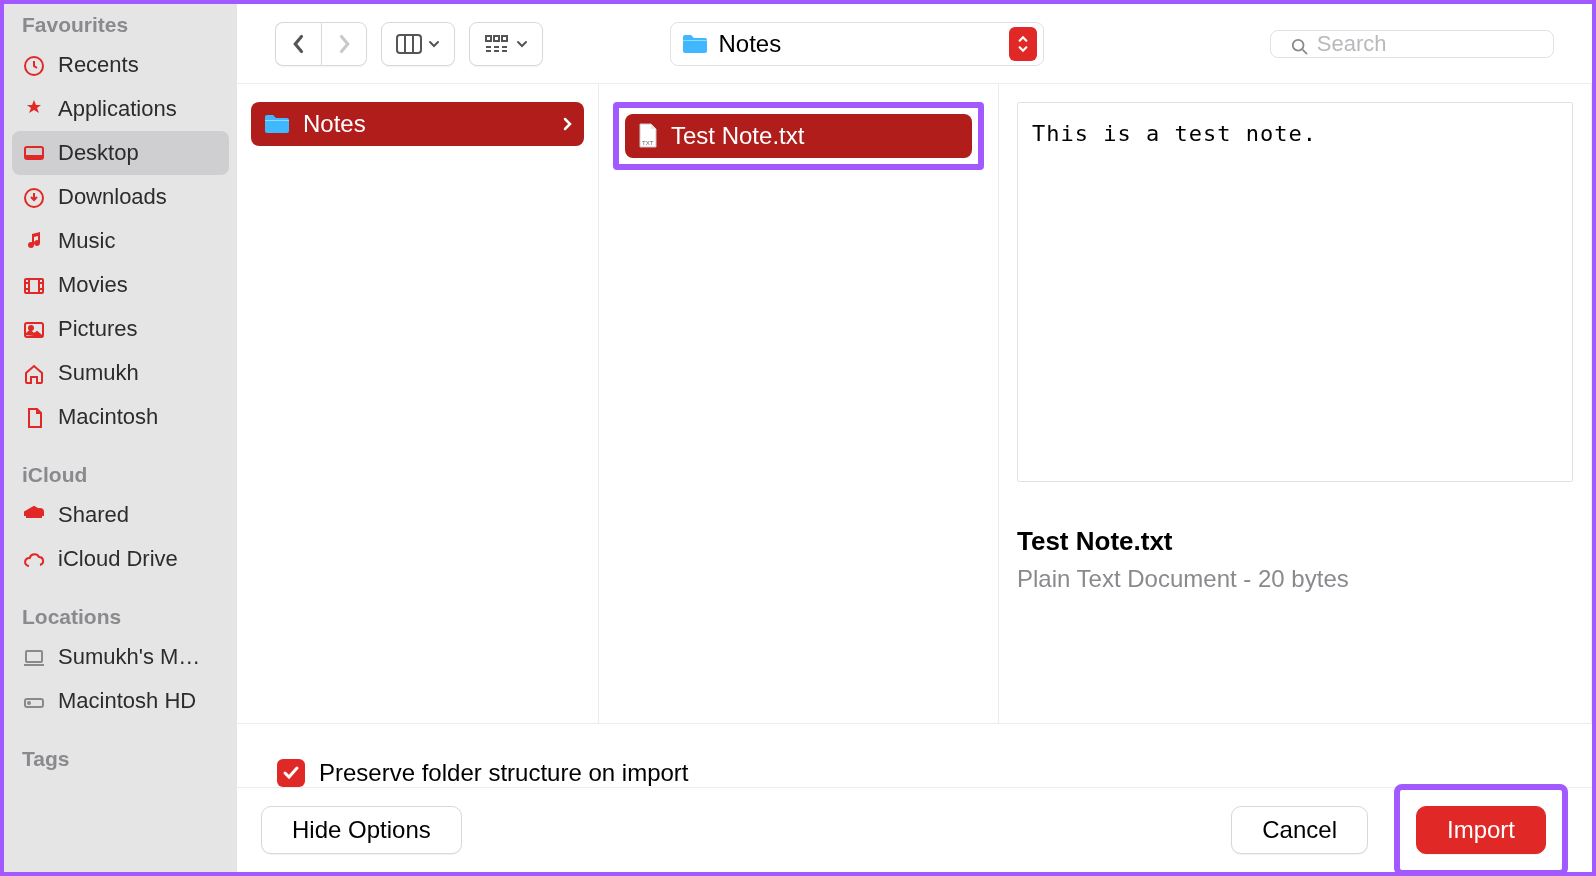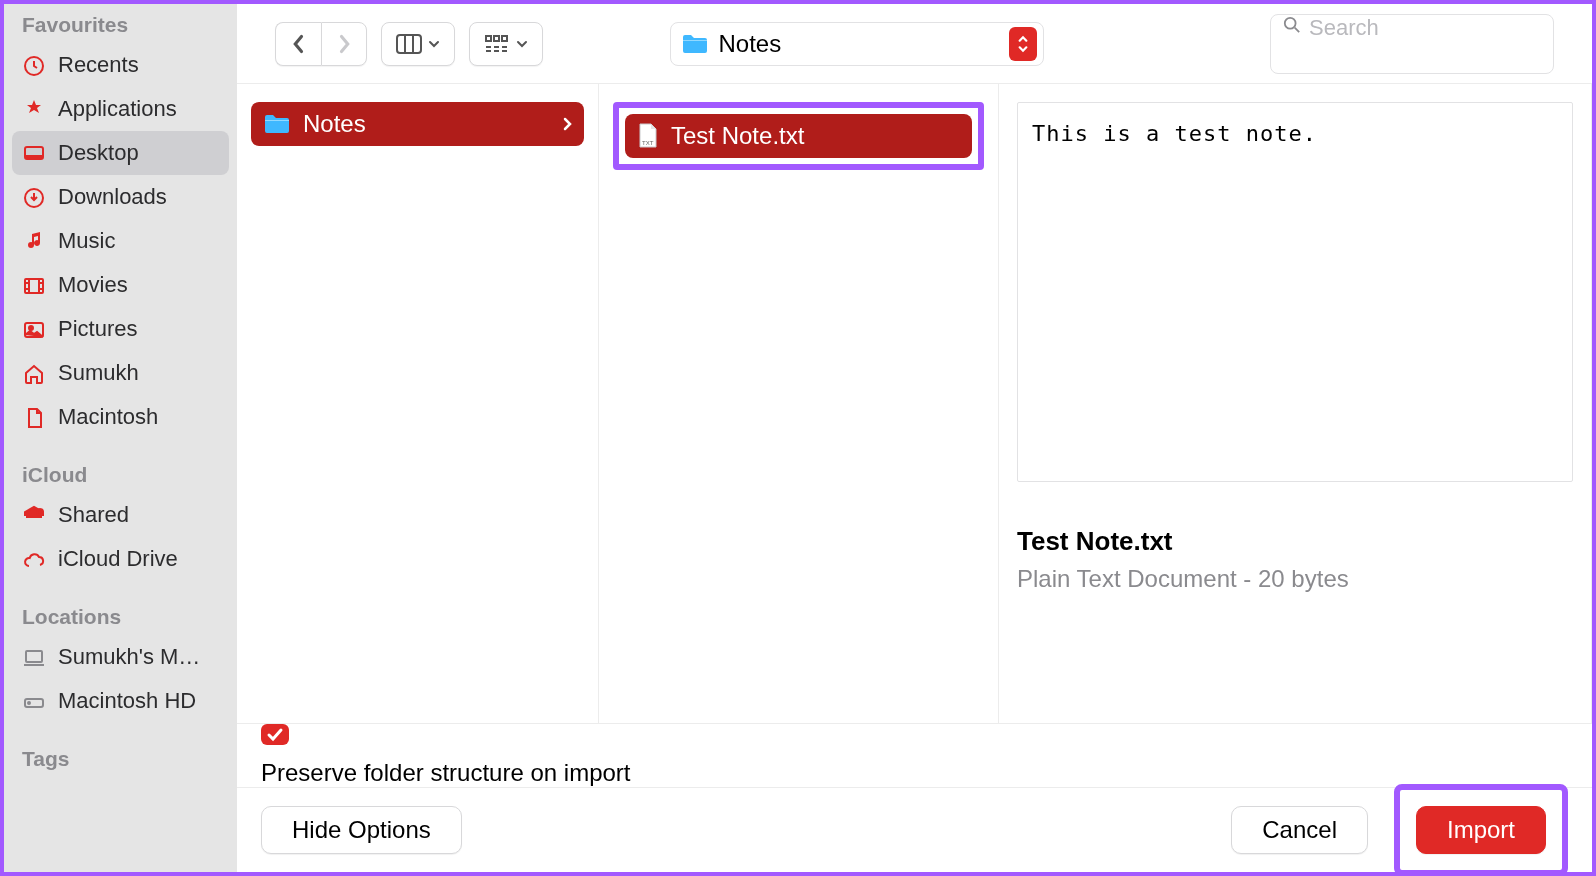--- a/index.html
+++ b/index.html
@@ -19,40 +19,40 @@
   
   .toolbar { height: 80px; display: flex; align-items: center; gap: 14px; padding: 0 38px; border-bottom: 1px solid #ececec; }
   .tb-btn { height: 44px; border: 1px solid #d8d8da; border-radius: 8px; background: #fff; display: flex; align-items: center; justify-content: center; box-shadow: 0 1px 1px rgba(0,0,0,.05); }
   .nav-group { display: flex; }
   .nav-group .tb-btn { width: 46px; }
   .nav-group .tb-btn:first-child { border-top-right-radius: 0; border-bottom-right-radius: 0; border-right: none;}
   .nav-group .tb-btn:last-child { border-top-left-radius: 0; border-bottom-left-radius: 0; }
   .view-btn { padding: 0 14px; gap: 6px; }
   .location-pill { flex: 0 0 auto; margin-left: auto; margin-right: auto; width: 374px; height: 44px; border: 1px solid #e2e2e4; border-radius: 8px; background: #fff; display: flex; align-items: center; padding: 0 6px 0 10px; gap: 10px; font-size: 24px; }
   .loc-up { width: 28px; height: 34px; border-radius: 6px; background: #e02926; display:flex; align-items:center; justify-content:center; margin-left:auto; }
-  .search-wrap { width: 284px; height: 60px; border: 1px solid #e2e2e4; border-radius: 8px; display:flex; align-items:flex-start; padding:0 12px; gap:8px; color:#b9b9bd; font-size:22px; margin-left: 100px;}
+  .search-wrap { width: 284px; height: 28px; border: 1px solid #e2e2e4; border-radius: 8px; display:flex; align-items:flex-end; padding:0 20px; gap:8px; color:#b9b9bd; font-size:22px; margin-left: 100px;}
   .search-wrap input { border:none; outline:none; font-size:22px; width:100%; color:#333; }
   .search-wrap input::placeholder { color:#b9b9bd; }
   
   .columns { flex: 1; display: flex; border-bottom: 1px solid #ececec; min-height: 0; }
   .col { border-right: 1px solid #ececec; padding: 18px 14px 0 14px; }
   .col1 { width: 362px; }
   .col2 { width: 400px; }
   .col3 { flex: 1; padding: 0 18px 0 0; display:flex; flex-direction:column; }
   .row { display:flex; align-items:center; height:44px; border-radius:8px; padding:0 12px; gap:12px; font-size:24px; color:#fff; }
   .row.sel { background:#b01d1a; }
   .row .chev { margin-left:auto; }
   .highlight { border: 6px solid #a259ff; border-radius:4px; padding:6px; }
   .highlight-inner { display:flex; align-items:center; height:44px; border-radius:8px; padding:0 12px; gap:12px; font-size:24px; color:#fff; background:#b01d1a; }
   .preview-box { margin: 18px 0 0 18px; border:1px solid #e2e2e4; border-radius:2px; height: 380px; padding: 18px 0 0 14px; font-family: ui-monospace, Menlo, monospace; font-size:22px; color:#000; white-space:pre; letter-spacing:1px;}
   .file-info { padding: 44px 0 0 18px; }
   .file-info h2 { font-size:26px; font-weight:700; color:#000; margin-bottom:8px; }
   .file-info p { font-size:24px; color:#8a8a8e; }
   
-  .options-row { height: 64px; display:flex; align-items:flex-start; padding: 0 24px; border-bottom: 1px solid #ececec; gap:14px; font-size:24px;flex-direction:column; }
+  .options-row { height: 64px; display:flex; align-items:flex-end; padding: 0 40px; border-bottom: 1px solid #ececec; gap:14px; font-size:24px; }
   .checkbox { width:28px; height:28px; border-radius:6px; background:#e02926; display:flex; align-items:center; justify-content:center; }
   
   .bottom-row { height: 84px; display:flex; align-items:center; padding: 0 24px; gap:18px; }
   .btn { height:48px; padding: 0 30px; border-radius:10px; border:1px solid #d8d8da; background:#fff; font-size:24px; display:flex; align-items:center; box-shadow: 0 1px 1px rgba(0,0,0,.06); }
   .btn.primary { background:#e02926; color:#fff; border-color:#e02926; }
   .import-highlight { border:6px solid #a259ff; border-radius:8px; padding:16px; margin-left:8px;}
   .flex-spacer { flex:1; }
   svg { display:block; }
   .folder-icon { width:28px; height:22px; }
 </style>

